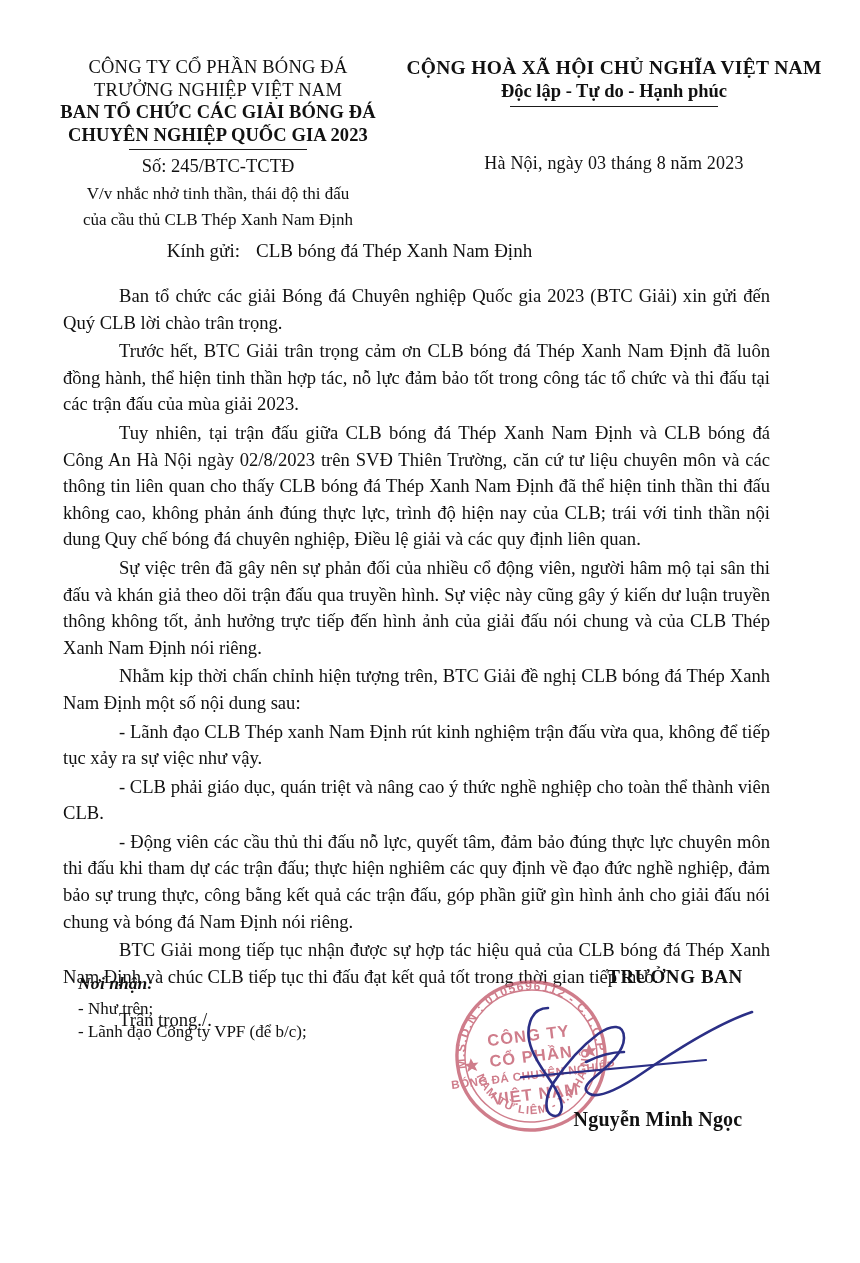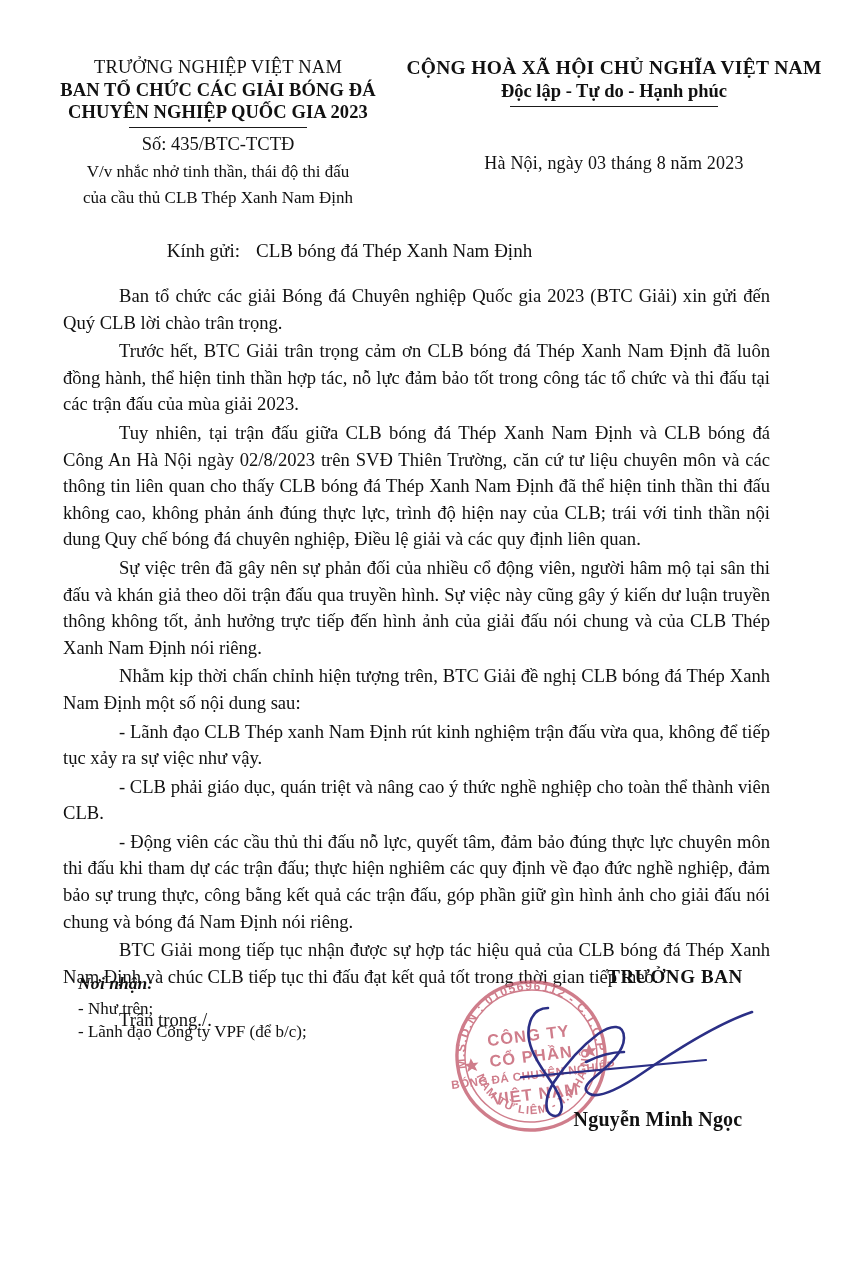--- a/index.html
+++ b/index.html
@@ -171,25 +171,26 @@
   }
 </style>
 </head>
 <body>
 
 <div class="page">
 
   <div class="header">
 
     <div class="header-left">
+      <div class="org-line">CÔNG TY CỔ PHẦN BÓNG ĐÁ</div>
       <div class="org-line">TRƯỞNG NGHIỆP VIỆT NAM</div>
       <div class="org-line-bold">BAN TỔ CHỨC CÁC GIẢI BÓNG ĐÁ</div>
       <div class="org-line-bold">CHUYÊN NGHIỆP QUỐC GIA 2023</div>
       <hr class="rule rule-left">
-      <div class="doc-number">Số: 435/BTC-TCTĐ</div>
+      <div class="doc-number">Số: 245/BTC-TCTĐ</div>
       <div class="subject">V/v nhắc nhở tinh thần, thái độ thi đấu</div>
       <div class="subject">của cầu thủ CLB Thép Xanh Nam Định</div>
     </div>
 
     <div class="header-right">
       <div class="nation-line">CỘNG HOÀ XÃ HỘI CHỦ NGHĨA VIỆT NAM</div>
       <div class="motto-line">Độc lập - Tự do - Hạnh phúc</div>
       <hr class="rule rule-right">
       <div class="date-line">Hà Nội, ngày 03 tháng 8 năm 2023</div>
     </div>

